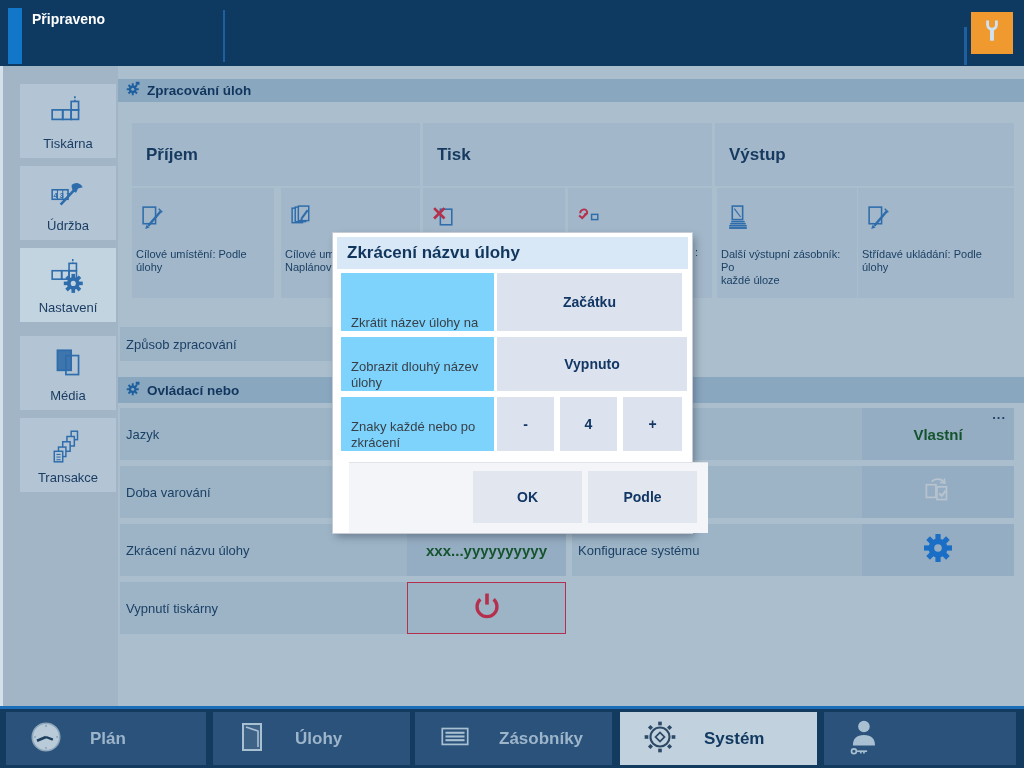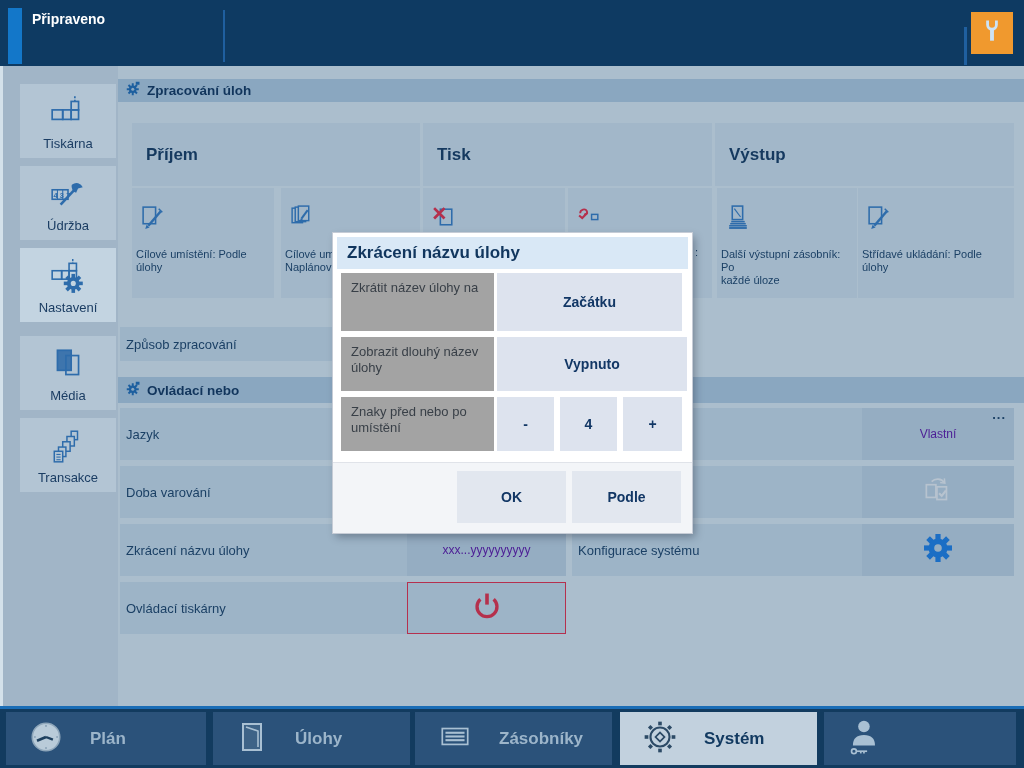--- a/index.html
+++ b/index.html
@@ -25,30 +25,30 @@
   
   .band{left:118px;width:906px;background:#8aa7c0;display:flex;align-items:center;padding-left:8px}
   .bandtitle{font-size:13.5px;font-weight:bold;color:#11355c;margin-left:6px}
   .colhead{top:123px;height:63px;background:#a2b7c9;display:flex;align-items:center;padding-left:14px;font-size:17px;font-weight:bold;color:#15395f}
   .card{top:188px;height:110px;background:#a2b7c9}
   .card .cicon{position:absolute;left:8px;top:16px}
   .cardtext{position:absolute;left:4px;right:3px;top:60px;font-size:11px;line-height:13px;color:#1b4065;white-space:pre-line}
   .srow{height:52px;background:#9db4c7;display:flex;align-items:center;padding-left:6px}
   .srowlabel{font-size:13px;color:#1b4065}
   .vcell{position:absolute;top:0;height:52px;background:#95adc2;display:flex;align-items:center;justify-content:center}
-  .vtext{font-size:12px;font-weight:normal;color:#4c1d95}
+  .vtext{font-size:15px;font-weight:bold;color:#14532d}
   .more{position:absolute;right:8px;top:-1px;font-size:13px;font-weight:bold;color:#1b4065;letter-spacing:1px}
   .powercell{border:1px solid #b5304e}
 
   
   .modal{left:333px;top:233px;width:359px;height:300px;background:#fff;z-index:10;box-shadow:0 0 0 1px #c6ccd6,3px 4px 8px rgba(20,30,45,.35)}
   .mtitle{position:absolute;left:4px;top:4px;width:351px;height:32px;background:#d9e8f6;display:flex;align-items:center;padding-left:10px;font-size:17px;font-weight:bold;color:#11365e}
-  .mlabel{position:absolute;left:8px;width:153px;background:#a3a3a3;display:flex;align-items:flex-start;padding:7px 8px 0 10px;font-size:13px;color:#383f47;line-height:16px}
+  .mlabel{position:absolute;left:8px;width:153px;background:#7dd3fc;display:flex;align-items:flex-end;padding:0 8px 0 10px;font-size:13px;color:#383f47;line-height:16px}
   .mval{position:absolute;background:#dde3ee;display:flex;align-items:center;justify-content:center;font-size:14px;font-weight:bold;color:#123765}
-  .mfooter{position:absolute;left:0;top:229px;width:359px;height:71px;background:#f3f5f8;border-top:1px solid #e0e3e9}
+  .mfooter{position:absolute;left:16px;top:229px;width:359px;height:71px;background:#f3f5f8;border-top:1px solid #e0e3e9}
   .mbtn{position:absolute;top:8px;width:109px;height:52px;background:#e2e7ef;display:flex;align-items:center;justify-content:center;font-size:14px;font-weight:bold;color:#123765}
 
   
   .bottombar{left:0;top:706px;width:1024px;height:62px;background:#123b5f;z-index:15}
   .btopline{position:absolute;left:0;top:0;width:1024px;height:3px;background:#1a6db6}
   .navbtn{position:absolute;top:6px;height:53px;background:#2b527a;display:flex;align-items:center;padding-left:22px;gap:26px}
   .navbtn .nlabel{font-size:17px;font-weight:bold;color:#9cb5ca}
   .navbtn.sel{background:#c2d1de}
   .navbtn.sel .nlabel{color:#123a61}
   .frag{font-size:11px;color:#1b4065;z-index:2}
@@ -272,21 +272,21 @@
   <div class="abs srow" style="left:120px;top:466px;width:446px">
     <span class="srowlabel">Doba varování</span>
   </div>
   <div class="abs srow" style="left:120px;top:524px;width:446px">
     <span class="srowlabel">Zkrácení názvu úlohy</span>
     <div class="vcell" style="left:287px;width:159px">
       <span class="vtext">xxx...yyyyyyyyyy</span>
     </div>
   </div>
   <div class="abs srow" style="left:120px;top:582px;width:446px">
-    <span class="srowlabel">Ovládací tiskárny</span>
+    <span class="srowlabel">Vypnutí tiskárny</span>
     <div class="vcell powercell" style="left:287px;width:159px;background:#9db4c7">
       <span>
         <svg width="36" height="36" viewBox="0 0 26 26" fill="none" stroke="#b5304c">
           <path d="M8.2 8.1 A7.2 7.2 0 1 0 17.8 8.1" stroke-width="2.4"></path>
           <line x1="13" y1="4" x2="13" y2="12" stroke-width="2.6"></line>
         </svg>
       </span>
     </div>
   </div>
 
@@ -340,21 +340,21 @@
     </div>
 
     <div class="mlabel" style="top:104px;height:54px">
       <span>Zobrazit dlouhý název úlohy</span>
     </div>
     <div class="mval" style="left:164px;top:104px;width:190px;height:54px">
       <span>Vypnuto</span>
     </div>
 
     <div class="mlabel" style="top:164px;height:54px">
-      <span>Znaky před nebo po umístění</span>
+      <span>Znaky každé nebo po zkrácení</span>
     </div>
     <div class="mval" style="left:164px;top:164px;width:57px;height:54px">
       <span>-</span>
     </div>
     <div class="mval" style="left:227px;top:164px;width:57px;height:54px">
       <span>4</span>
     </div>
     <div class="mval" style="left:290px;top:164px;width:59px;height:54px">
       <span>+</span>
     </div>

